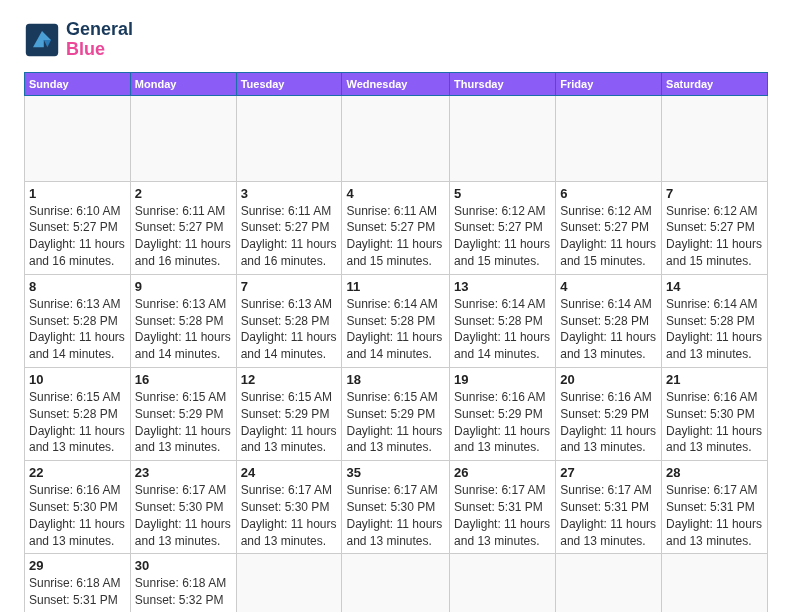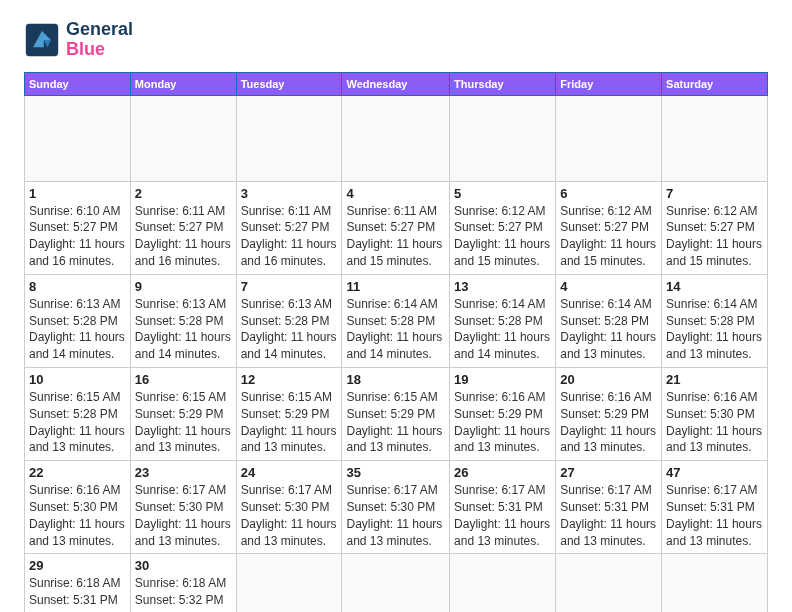--- a/index.html
+++ b/index.html
@@ -244,21 +244,21 @@
           </td>
           <td>
             <span class="day-num">26</span>
             <div class="day-info">Sunrise: 6:17 AM<br>Sunset: 5:31 PM<br>Daylight: 11 hours and 13 minutes.</div>
           </td>
           <td>
             <span class="day-num">27</span>
             <div class="day-info">Sunrise: 6:17 AM<br>Sunset: 5:31 PM<br>Daylight: 11 hours and 13 minutes.</div>
           </td>
           <td>
-            <span class="day-num">47</span>
+            <span class="day-num">28</span>
             <div class="day-info">Sunrise: 6:17 AM<br>Sunset: 5:31 PM<br>Daylight: 11 hours and 13 minutes.</div>
           </td>
         </tr>
         <tr>
           <td>
             <span class="day-num">29</span>
             <div class="day-info">Sunrise: 6:18 AM<br>Sunset: 5:31 PM<br>Daylight: 11 hours and 13 minutes.</div>
           </td>
           <td>
             <span class="day-num">30</span>

